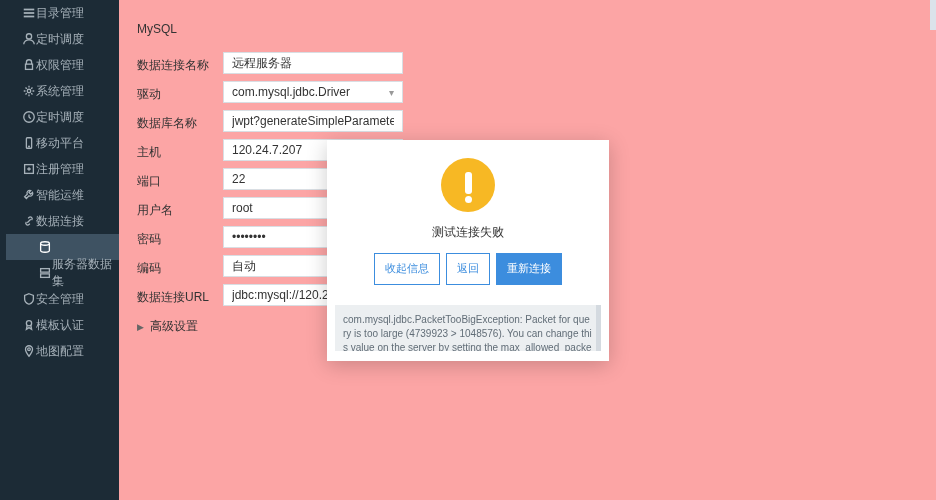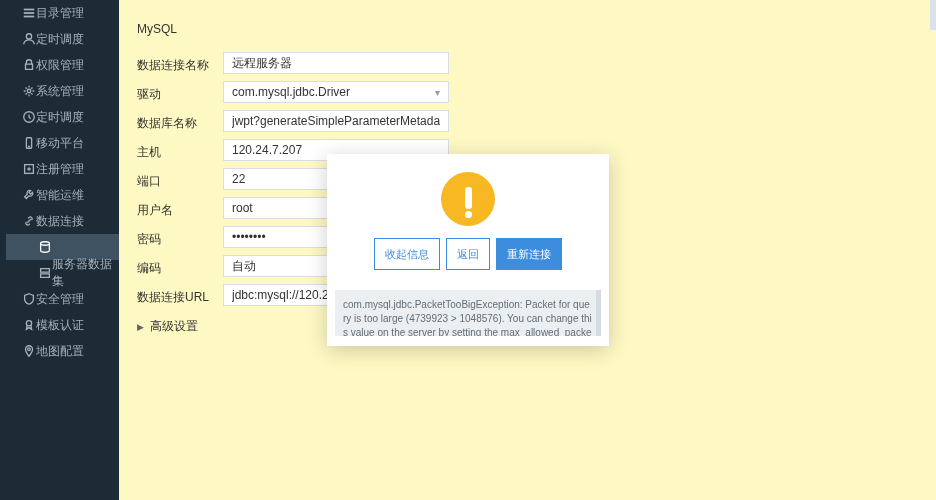--- a/index.html
+++ b/index.html
@@ -3,25 +3,25 @@
 <meta charset="utf-8">
 <style>
 *{box-sizing:border-box;margin:0;padding:0}
 body{font-family:"Microsoft YaHei",Arial,sans-serif;font-size:12px;background:#f7f9fb;overflow:hidden;width:936px;height:500px;position:relative;color:#333}
 .sidebar{position:absolute;left:6px;top:0;width:113px;height:500px;background:#1c2b36;color:#a6b1b9;overflow-y:auto}
 .sb-toggle{position:absolute;left:0;top:0;width:6px;height:500px;background:#1c2b36}
 .side-item{display:flex;align-items:center;height:26px;padding-left:16px;cursor:pointer;font-size:12px;}
 .side-sub{padding-left:32px}
 .side-item.active{background:#3e5262;color:#fff}
 .icon{width:14px;height:14px;display:inline-flex;align-items:center;justify-content:center;flex-shrink:0}
-.main{position:absolute;left:119px;top:0;right:0;bottom:0;background:#fef9c3;padding:10px 18px}
+.main{position:absolute;left:119px;top:0;right:0;bottom:0;background:#fca5a5;padding:10px 18px}
 .crumb{font-size:12px;color:#333;margin:12px 0 16px 0}
 .form-row{display:flex;align-items:flex-end;margin-bottom:7px}
 .lbl{width:86px;color:#333;font-size:12px}
-.inp,.sel{width:226px;height:22px;border:1px solid #d9dee3;background:#fff;padding:0 8px;font-size:12px;color:#333;outline:none}
+.inp,.sel{width:180px;height:22px;border:1px solid #d9dee3;background:#fff;padding:0 8px;font-size:12px;color:#333;outline:none}
 .sel{position:relative;display:flex;align-items:center;justify-content:space-between}
 .sel-caret{color:#999;font-size:10px}
 .adv{display:flex;align-items:center;gap:6px;margin-top:12px;color:#333;cursor:pointer}
 .adv-caret{font-size:9px;color:#666}
 .modal-backdrop{position:absolute;left:0;top:0;right:0;bottom:0;display:flex;align-items:center;justify-content:center;background:rgba(0,0,0,0)}
 .modal{width:282px;background:#fff;box-shadow:0 4px 20px rgba(0,0,0,0.2)}
 .modal-body{padding:18px 16px 12px;text-align:center}
 .warn-ico{width:54px;height:54px;border-radius:50%;background:#f7b824;margin:0 auto 12px;display:flex;align-items:center;justify-content:center}
 .warn-ico:before{content:"";width:7px;height:22px;background:#fff;border-radius:3px;margin-bottom:3px}
 .warn-ico:after{content:"";position:absolute;width:7px;height:7px;background:#fff;border-radius:50%;margin-top:30px}
@@ -215,20 +215,21 @@
   <div class="adv">
       <span class="adv-caret">▶</span>
       <span>高级设置</span>
     </div>
 </div>
 
 <div class="modal-backdrop">
   <div class="modal">
     <div class="modal-body">
       <div class="warn-ico"></div>
+      <div class="modal-msg">测试连接失败</div>
       <div class="btn-row">
         <div class="btn">收起信息</div>
         <div class="btn">返回</div>
         <div class="btn btn-primary">重新连接</div>
       </div>
     </div>
     <div class="err-box">com.mysql.jdbc.PacketTooBigException: Packet for query is too large (4739923 &gt; 1048576). You can change this value on the server by setting the max_allowed_packet' variable.    at com.mysql.jdbc.MysqlIO.readPacket(MysqlIO.java:577)    at com.mysql.jdbc.MysqlIO.doHandshake(MysqlIO.java:1018)    at com.mysql.jdbc.ConnectionImpl.coreConnect(ConnectionImpl.java:</div>
   </div>
 </div>
 

